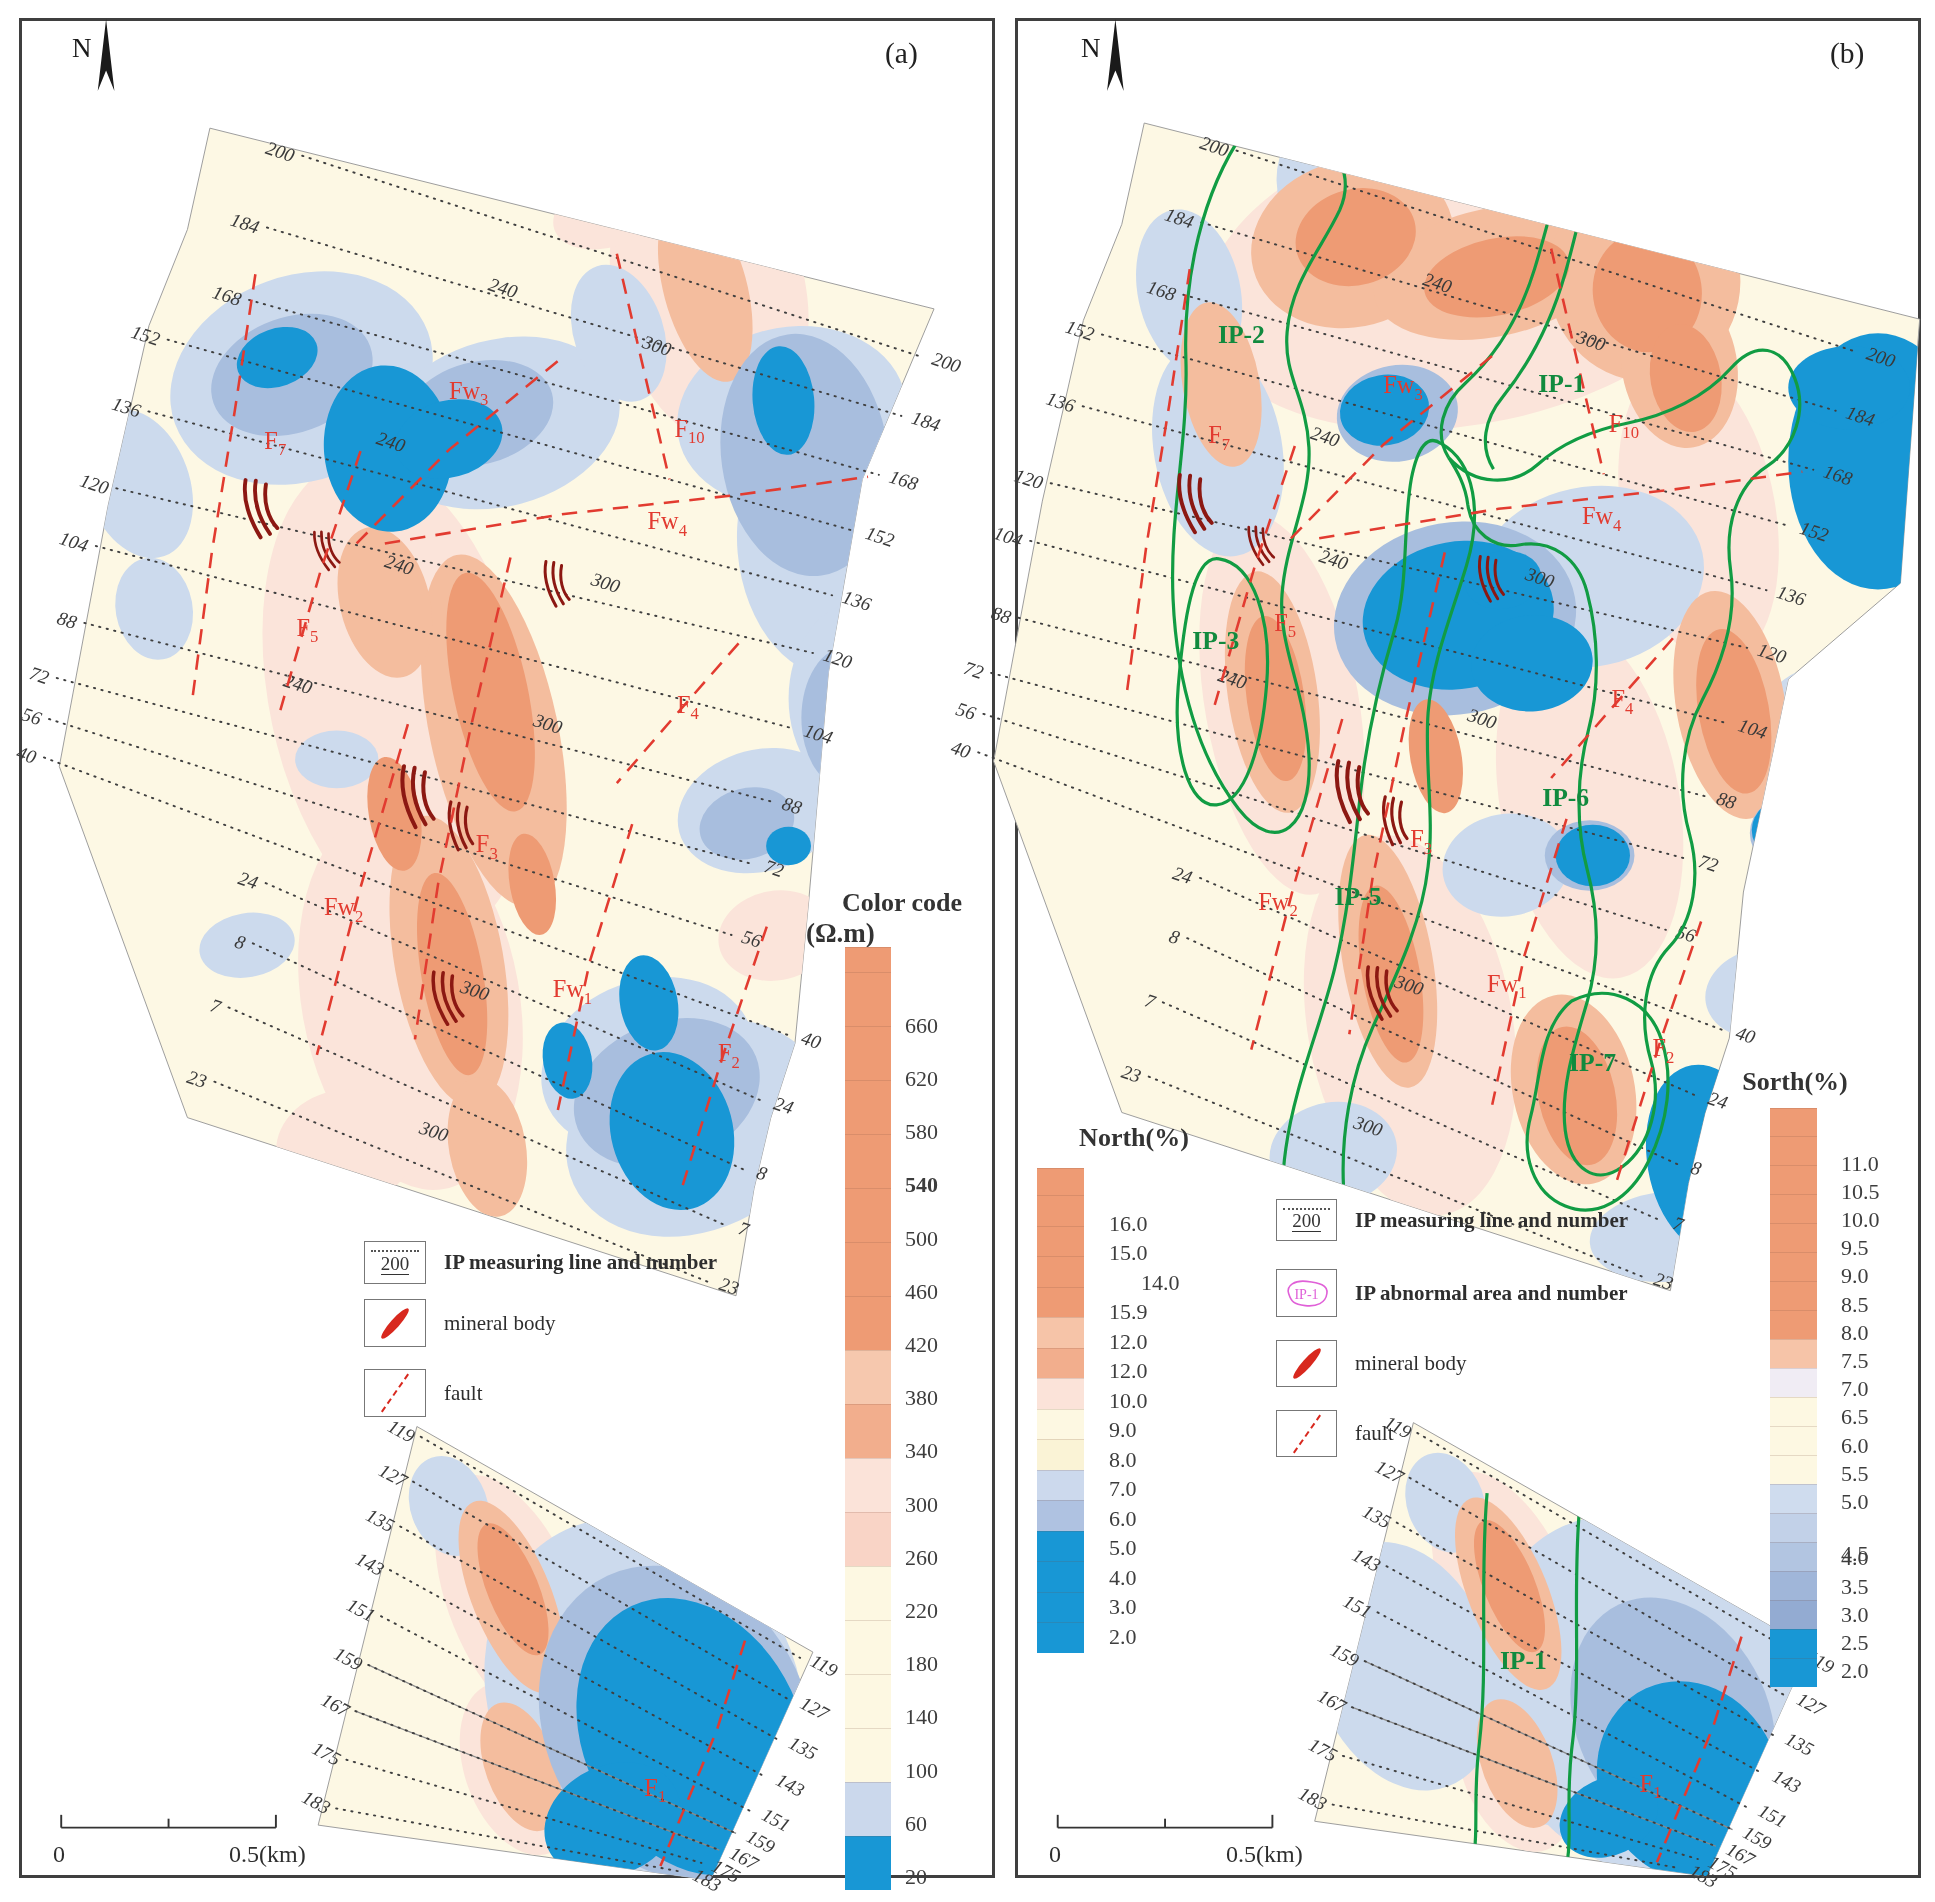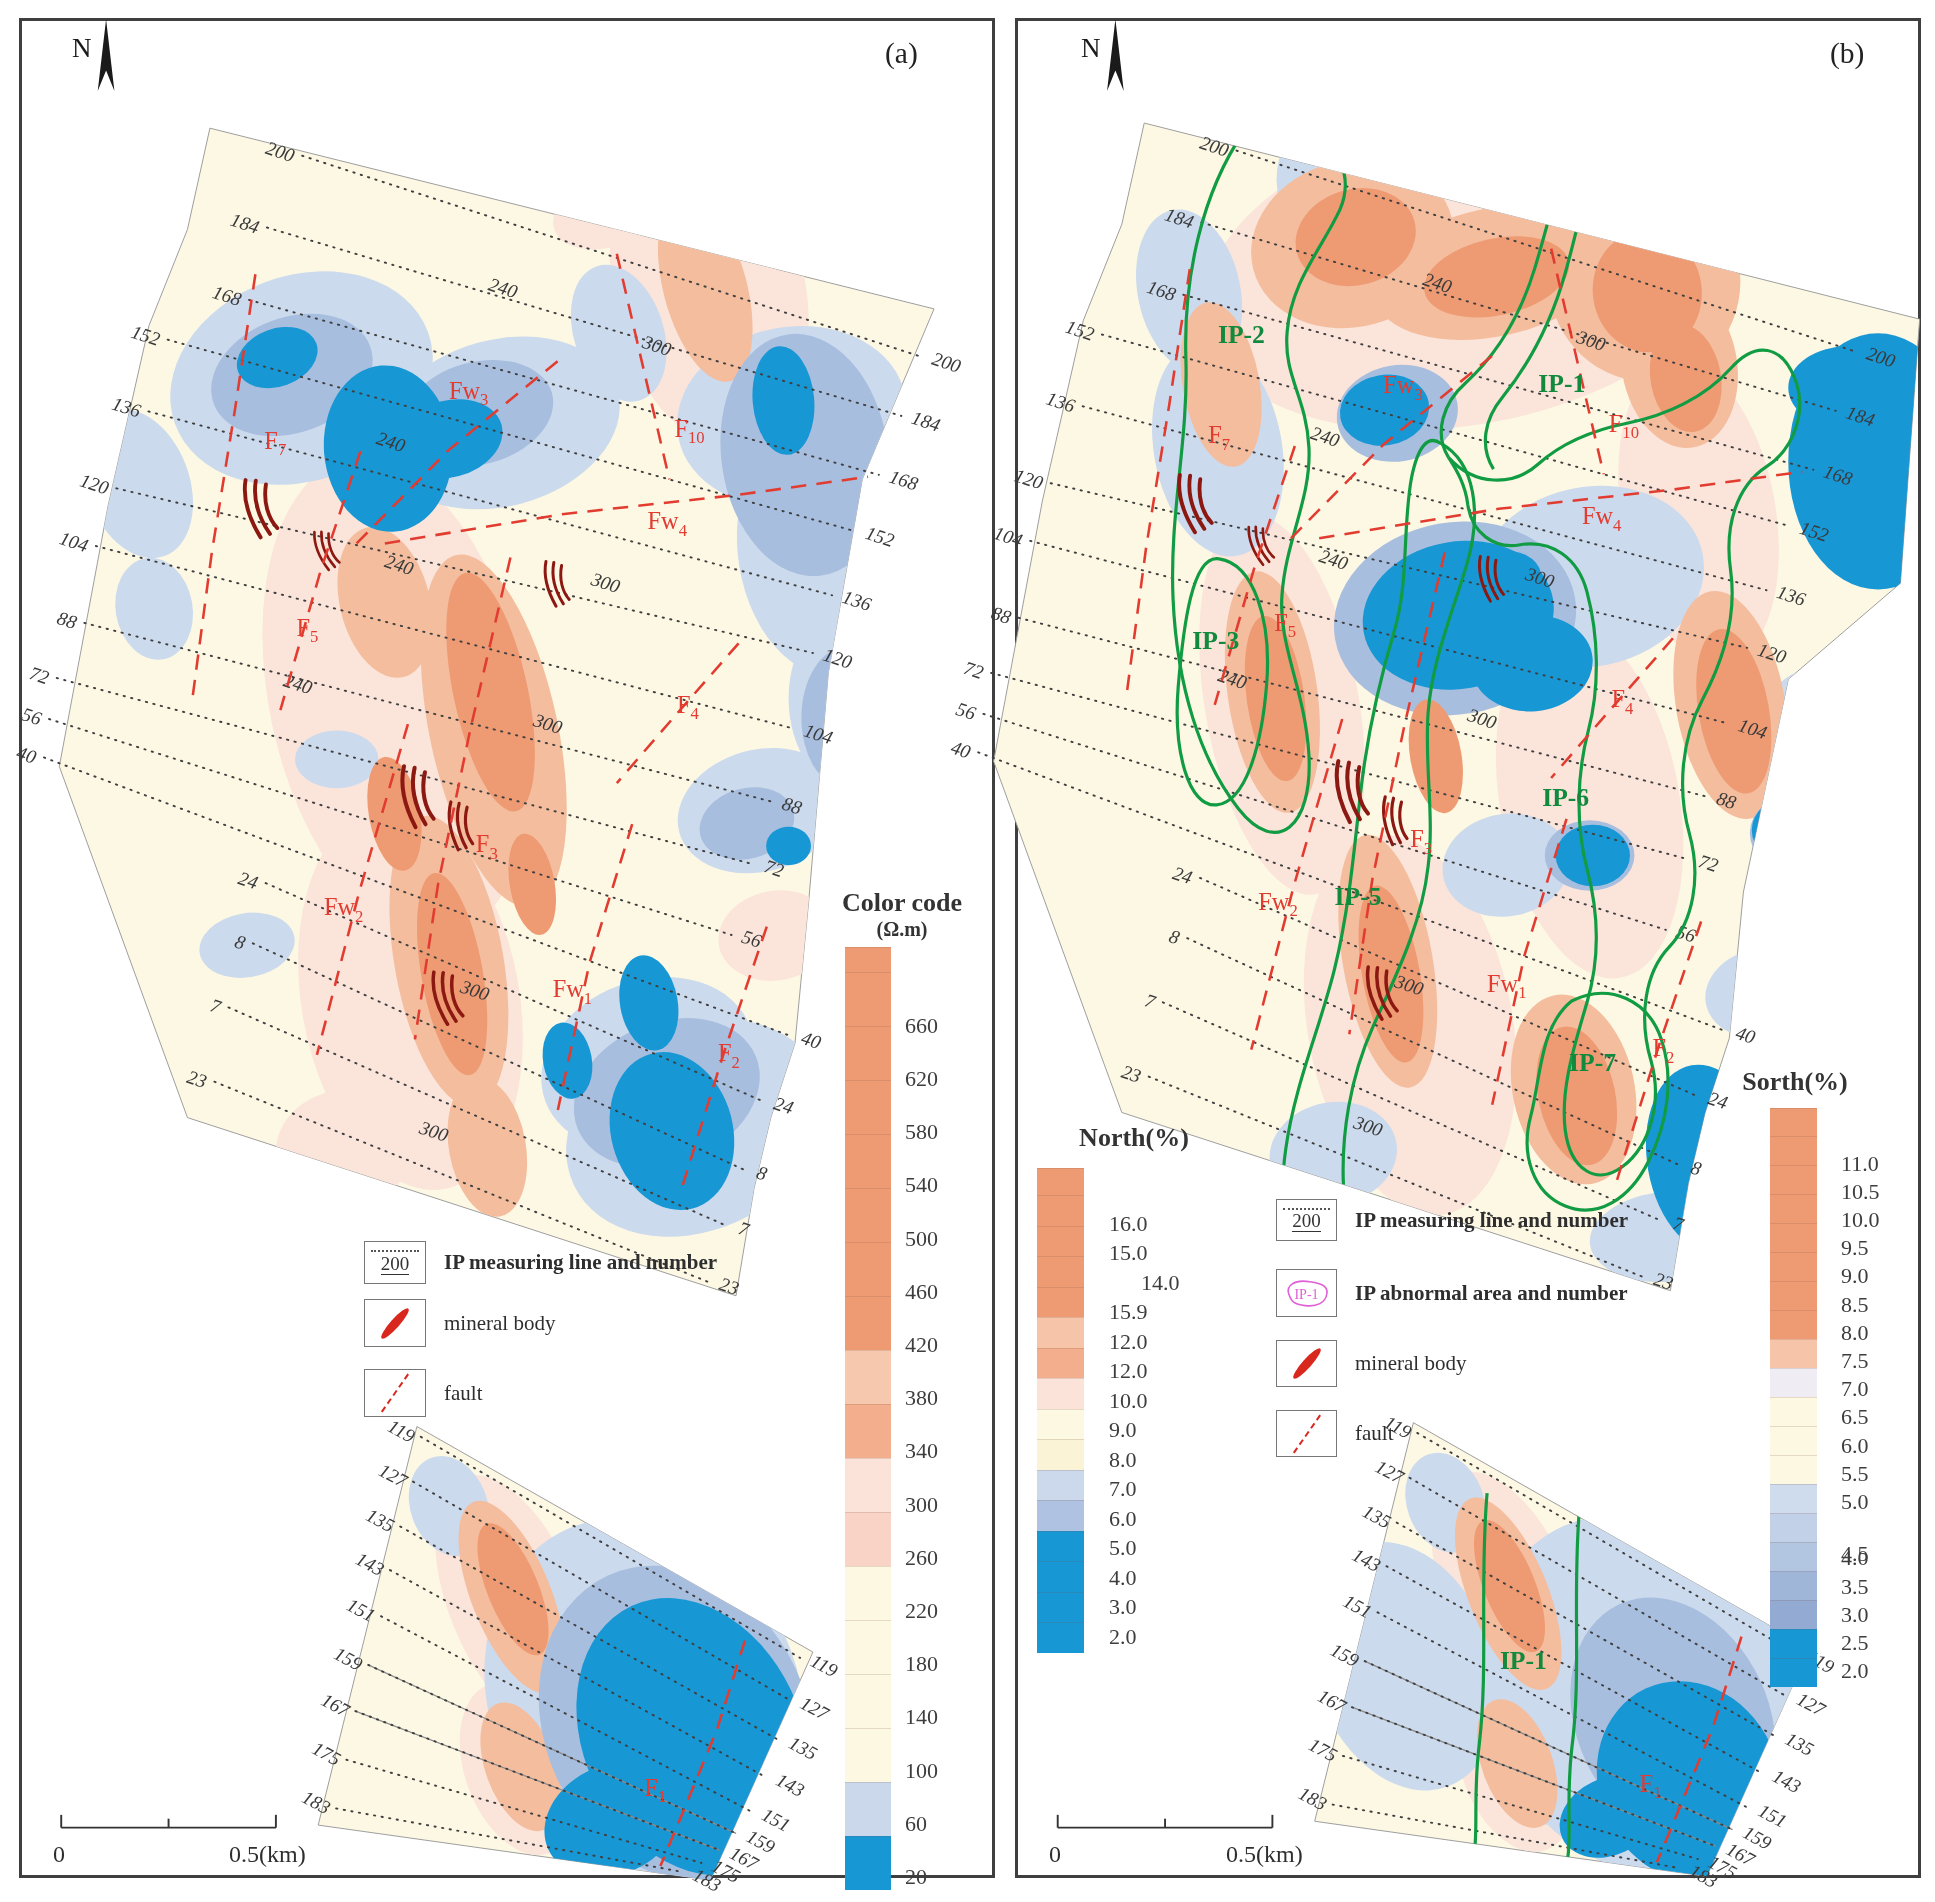--- a/index.html
+++ b/index.html
@@ -6,21 +6,21 @@
   #canvas{position:relative;width:1936px;height:1902px;background:#fff;
           font-family:"Liberation Serif","DejaVu Serif",serif;overflow:hidden;}
   .panel{position:absolute;border:3.2px solid #3f3f3f;background:#fff;}
   #panel-a{left:19px;top:18px;width:970px;height:1854px;}
   #panel-b{left:1015px;top:18px;width:900px;height:1854px;}
   svg.layer{position:absolute;left:0;top:0;}
   .abs{position:absolute;}
   .panel-tag{font-size:29.5px;color:#222;}
   .north-n{font-size:27px;color:#1a1a1a;}
   .cb-title{font-size:26px;font-weight:bold;color:#333;text-align:center;}
-  .cb-unit{font-size:20px;font-weight:bold;color:#333;text-align:center;}
+  .cb-unit{font-size:27px;font-weight:bold;color:#333;text-align:left;}
   .cb-bar{position:absolute;display:flex;flex-direction:column;}
   .cb-cell{width:100%;border-top:0.6px solid rgba(120,80,60,0.18);}
   .cb-label{position:absolute;font-size:22px;color:#3d3d3d;}
   .legend-row{position:absolute;display:flex;align-items:center;}
   .legend-box{border:1.9px solid #777;background:#fff;position:relative;
               display:flex;align-items:center;justify-content:center;flex-direction:column;}
   .legend-label{margin-left:18px;font-size:21px;color:#2e2e2e;white-space:nowrap;}
   .legend-label.bold{font-weight:bold;}
   .sym-200{font-size:19px;color:#333;border-bottom:1.9px solid #333;line-height:1.05;}
   .sym-dots{width:80%;border-top:2.6px dotted #555;margin-bottom:1.9px;}
@@ -518,21 +518,21 @@
       <div class="cb-cell" style="height: 53px; background: rgb(253, 248, 226);"></div>
       <div class="cb-cell" style="height: 53px; background: rgb(253, 248, 226);"></div>
       <div class="cb-cell" style="height: 53px; background: rgb(253, 248, 226);"></div>
       <div class="cb-cell" style="height: 53px; background: rgb(253, 248, 226);"></div>
       <div class="cb-cell" style="height: 53px; background: rgb(203, 216, 236);"></div>
       <div class="cb-cell" style="height: 53px; background: rgb(24, 151, 213);"></div>
     </div>
     <div class="cb-label" style="left:905px;top:1013px;">660</div>
     <div class="cb-label" style="left:905px;top:1066px;text-align:center;">620</div>
     <div class="cb-label" style="left:905px;top:1119px;">580</div>
-    <div class="cb-label" style="left:905px;top:1172px;">540</div>
+    <div class="cb-label" style="left:905px;top:1172px;font-weight:bold;">540</div>
     <div class="cb-label" style="left:905px;top:1226px;">500</div>
     <div class="cb-label" style="left:905px;top:1279px;">460</div>
     <div class="cb-label" style="left:905px;top:1332px;">420</div>
     <div class="cb-label" style="left:905px;top:1385px;">380</div>
     <div class="cb-label" style="left:905px;top:1438px;">340</div>
     <div class="cb-label" style="left:905px;top:1492px;">300</div>
     <div class="cb-label" style="left:905px;top:1545px;">260</div>
     <div class="cb-label" style="left:905px;top:1598px;">220</div>
     <div class="cb-label" style="left:905px;top:1651px;">180</div>
     <div class="cb-label" style="left:905px;top:1704px;">140</div>

